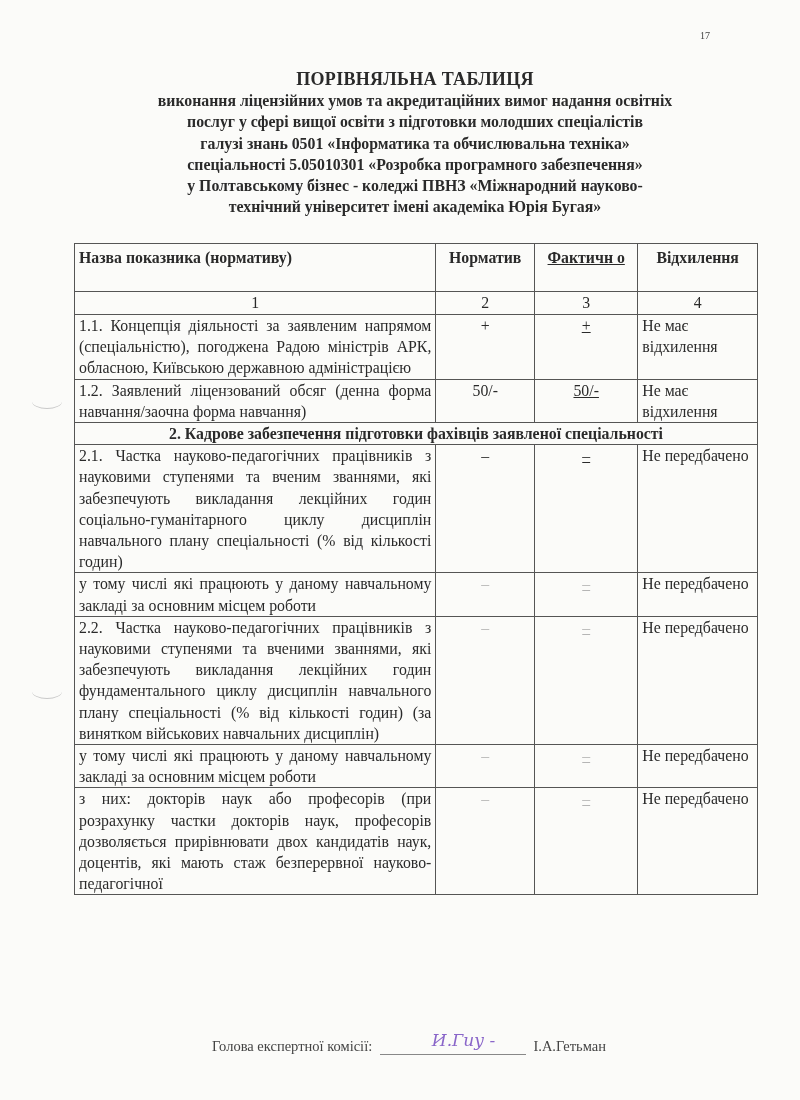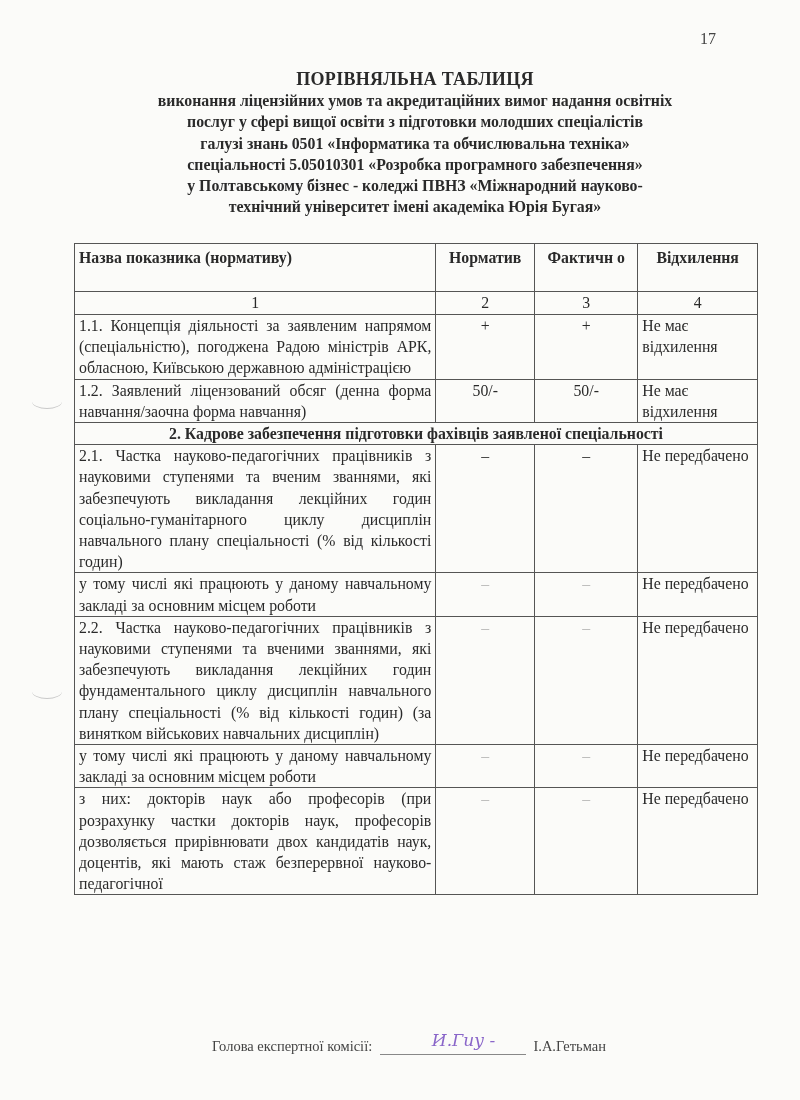--- a/index.html
+++ b/index.html
@@ -1,33 +1,33 @@
 <!DOCTYPE html>
 <html><head>
 <meta charset="utf-8">
 <style>
   html, body { margin:0; padding:0; }
   body {
     width:800px; height:1100px; background:#fbfbf9; position:relative; overflow:hidden;
     font-family:"Liberation Serif", serif; color:#2a2a2a;
   }
-  .page-number { position:absolute; left:700px; top:30px; font-size:16px; color:#444; }
+  .page-number { position:absolute; left:700px; top:30px; font-size:10px; color:#444; }
   .title-block { position:absolute; left:90px; top:68px; width:650px; text-align:center; font-weight:bold; }
   .title-main { font-size:18px; line-height:22px; letter-spacing:0.3px; }
   .title-line { font-size:15.8px; line-height:21.3px; }
   .punch { position:absolute; left:32px; width:30px; height:14px; border-bottom:1px solid #c9c9c9; border-radius:0 0 50% 50%; }
   table.cmp {
     position:absolute; left:74px; top:243px; width:684px; border-collapse:collapse;
     font-size:15.8px; line-height:21.2px;
   }
   table.cmp td, table.cmp th { border:1px solid #555; vertical-align:top; padding:0 4px; }
   table.cmp th { font-weight:bold; text-align:center; padding:3px 4px 0 4px; line-height:21px; }
   .c1 { width:355px; text-align:justify; text-align-last:left; }
   .c2 { width:90px; text-align:center; }
-  .c3 { width:95px; text-align:center; }
+  .c3 { width:95px; text-align:center;text-decoration:underline; }
   .c4 { width:111px; }
   .head-row th { height:44px; }
   .num-row td { text-align:center; line-height:22px; }
   .section-row td { font-weight:bold; text-align:center; }
   .dash-light { color:#b5b5b5; }
   .justify-full { text-align:justify; text-align-last:justify; }
   .footer { position:absolute; left:212px; top:1038px; font-size:14.5px; color:#444; }
   .sig-line { display:inline-block; width:146px; border-bottom:1px solid #888; height:16px; vertical-align:bottom; position:relative; margin:0 4px; }
   .sig { position:absolute; left:52px; top:-8px; font-family:"DejaVu Serif", serif; font-style:italic; color:#8a66c9; font-size:17px; }
 </style>

